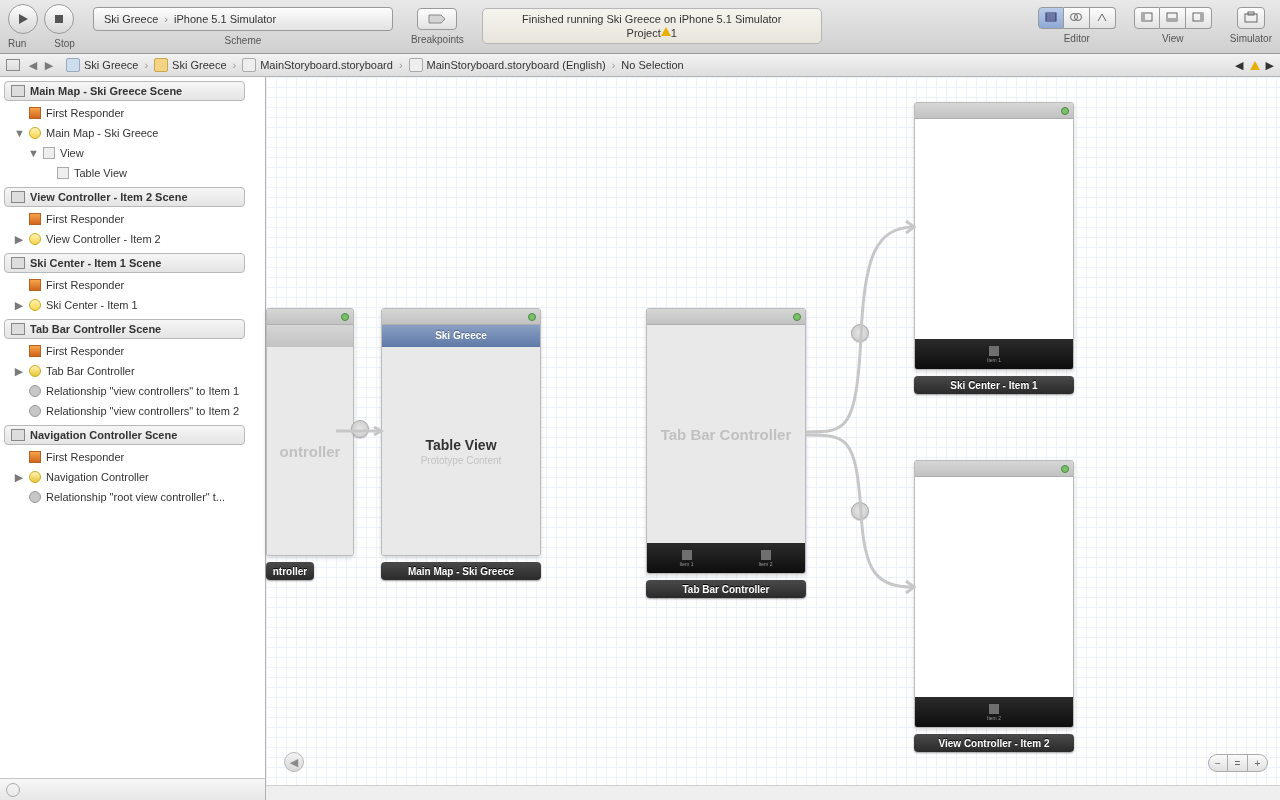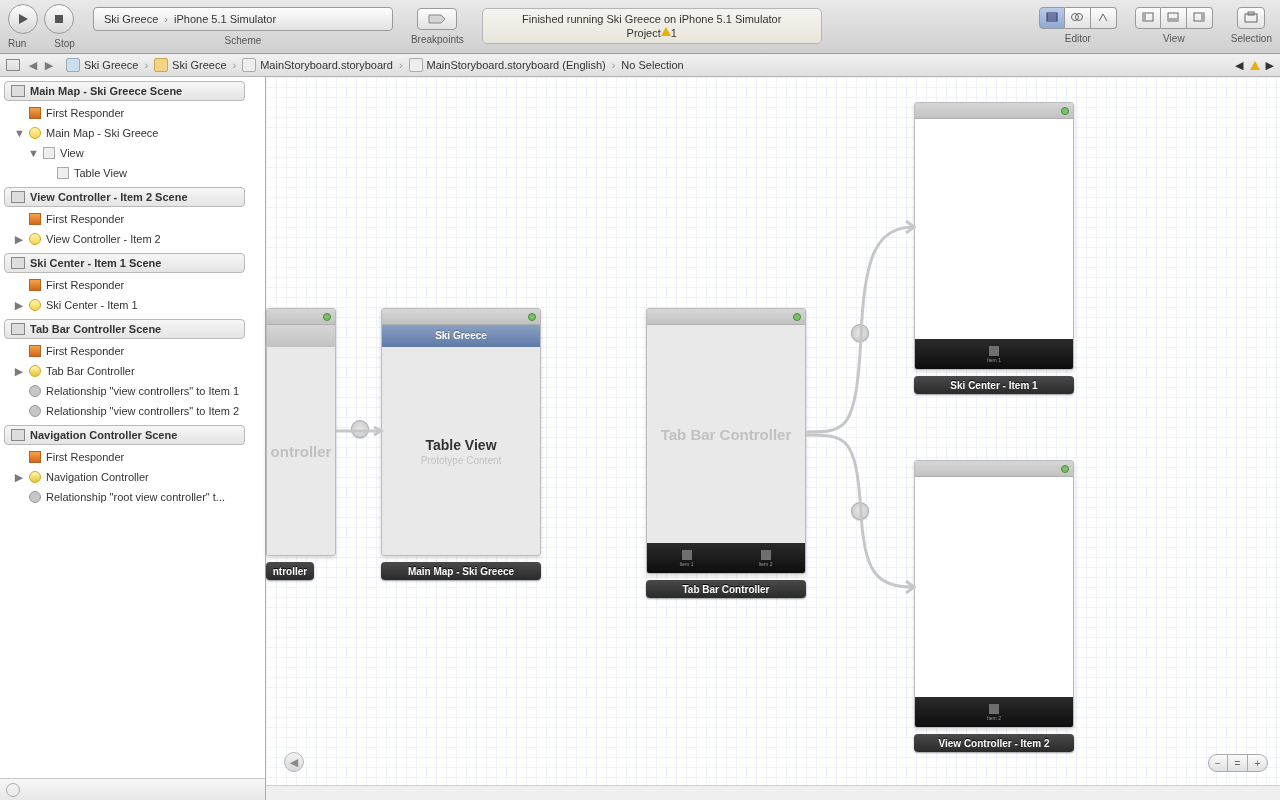--- a/index.html
+++ b/index.html
@@ -171,21 +171,21 @@
           </svg></button>
     </div>
     <span class="tb-label">View</span>
   </div>
 
   <div class="tb-group" style="margin-right:0">
     <button class="org-btn"><svg width="14" height="12">
           <rect x="1" y="3" width="12" height="8" fill="none" stroke="#666"></rect>
           <rect x="4" y="1" width="6" height="3" fill="none" stroke="#666"></rect>
         </svg></button>
-    <span class="tb-label">Selection</span>
+    <span class="tb-label">Simulator</span>
   </div>
 </div>
 
 <div class="jumpbar">
   <span style="width:14px;height:12px;border:1px solid #888;display:inline-block;background:linear-gradient(#eee,#ddd);"></span>
   <div class="nav-arr">
       <span>◀</span>
       <span>▶</span>
     </div>
   <div class="crumb">
@@ -325,21 +325,21 @@
     <div class="filter">
         <span class="bubble"></span>
       </div>
   </div>
 
   <div class="canvas-wrap">
     <div class="grid"></div>
     <div class="canvas">
 
       <div class="scene" style="left:0;top:231px;">
-        <div class="phone" style="width:70px;text-align:right;">
+        <div class="phone" style="width:88px;text-align:right;">
           <div class="bar">
               <span class="dot"></span>
             </div>
           <div class="navbar" style="background:linear-gradient(#d6d6d6,#c2c2c2);"></div>
           <div class="body" style="height:208px;">
               <span class="watermark">ontroller</span>
             </div>
         </div>
         <div class="scene-label" style="width:48px;">ntroller</div>
       </div>

